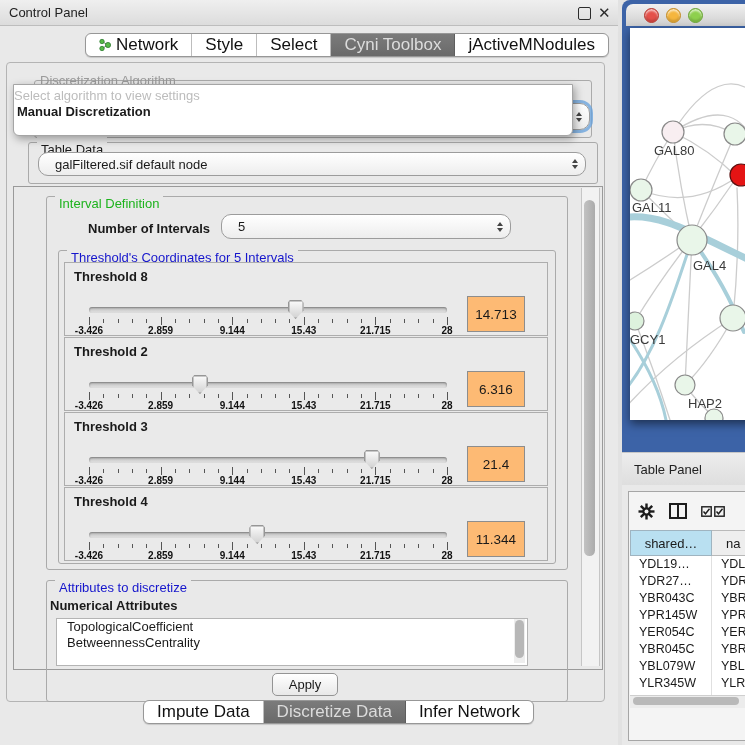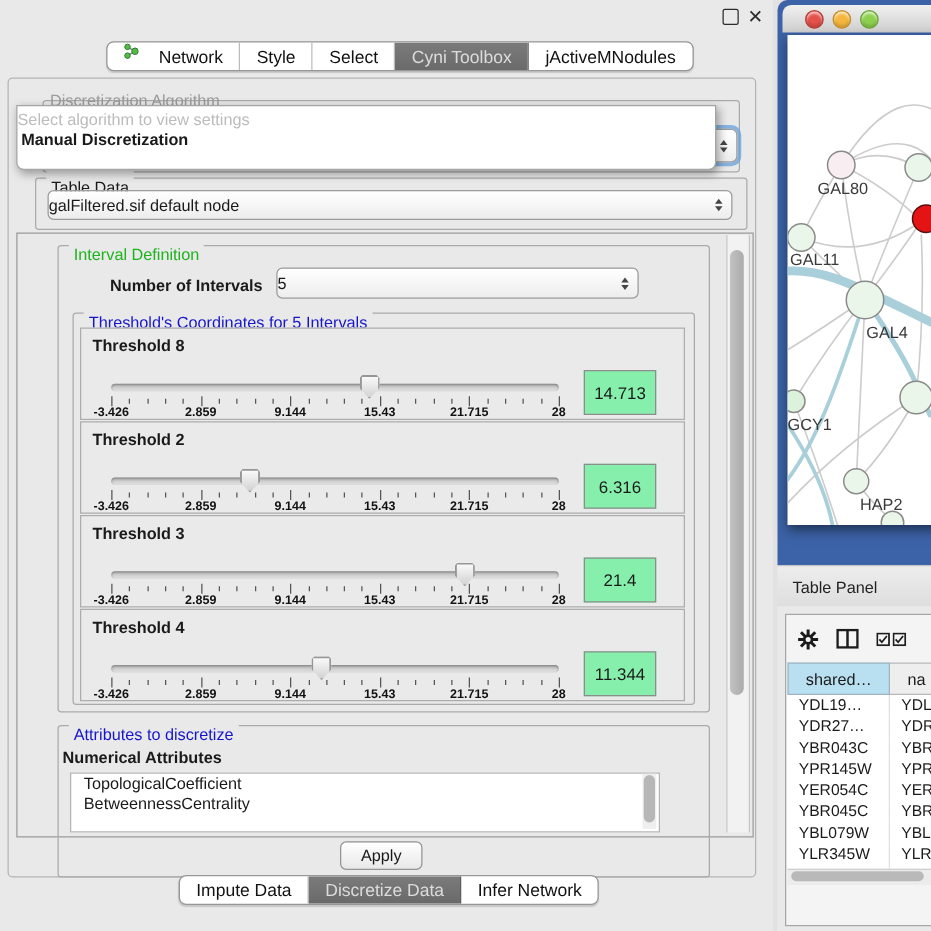--- a/index.html
+++ b/index.html
@@ -9,32 +9,32 @@
   .abs{position:absolute}
   
   #control-panel{left:0;top:0;width:618px;height:745px;background:#e9e9e9}
   #cp-titlebar{left:0;top:0;width:618px;height:26px;
      background:linear-gradient(#efefef,#dcdcdc);border-bottom:1px solid #bdbdbd;
      display:flex;align-items:center;font-size:13px;color:#222;padding-left:9px;box-sizing:border-box}
   #cp-float{left:578px;top:7px;width:11px;height:11px;border:1.5px solid #2c2c2c;border-radius:2px}
   #cp-close{left:598px;top:4px;font-size:15px;font-weight:bold;color:#2c2c2c}
   .seg{display:inline-flex;background:#fff;border:1px solid #979797;border-radius:6px;overflow:hidden;
        box-shadow:0 1px 1px rgba(0,0,0,.15)}
-  .seg .item{padding:0 13px;height:22px;line-height:22px;font-size:14px;color:#111;
-       border-right:1px solid #bdbdbd;display:flex;align-items:flex-start;gap:16px;white-space:nowrap}
+  .seg .item{padding:0 13px;height:22px;line-height:22px;font-size:17px;color:#111;
+       border-right:1px solid #bdbdbd;display:flex;align-items:center;gap:5px;white-space:nowrap}
   .seg .item:last-child{border-right:none}
   .seg .item.active{background:linear-gradient(#7b7b7b,#6a6a6a);color:#dcdcdc;border-right-color:#5e5e5e}
   #top-tabs{left:85px;top:33px}
   #bottom-tabs{left:143px;top:700px}
   #outer-box{left:6px;top:62px;width:597px;height:638px;border:1px solid #b4b4b4;border-radius:4px;background:#e9e9e9}
   .groupbox{position:absolute;border:1px solid #aaaaaa;border-radius:3px}
   .grouplabel{position:absolute;top:-8px;left:8px;background:#e9e9e9;padding:8px 4px;
       font-size:13px;line-height:14px;white-space:nowrap}
   .combo{position:absolute;background:linear-gradient(#ffffff,#ededed);border:1px solid #9c9c9c;
-      border-radius:5px;font-size:13px;display:flex;align-items:center;padding:0 22px 0 0;box-sizing:border-box}
+      border-radius:10px;font-size:13px;display:flex;align-items:center;padding:0 22px 0 16px;box-sizing:border-box}
   .combo .arrows{position:absolute;right:7px;top:50%;transform:translateY(-50%);display:flex;flex-direction:column;gap:2px}
   .combo .arrows i{display:block;width:0;height:0;border-left:3.5px solid transparent;border-right:3.5px solid transparent}
   .combo .arrows .up{border-bottom:4.5px solid #444}
   .combo .arrows .dn{border-top:4.5px solid #444}
   
   #algo-group{left:34px;top:80px;width:556px;height:56px}
   #algo-label{left:40px;top:73px;font-size:13px;color:#9b9b9b;background:transparent}
   #algo-combo{left:44px;top:103px;width:546px;height:27px;
       box-shadow:0 0 0 3px rgba(100,160,220,.75)}
   
@@ -64,21 +64,21 @@
       background:linear-gradient(#bdbdbd,#e3e3e3);box-shadow:inset 0 1px 2px rgba(0,0,0,.35)}
   .thumb{position:absolute;top:-7px;width:16px;height:19px;transform:translateX(-50%);
       background:linear-gradient(#fdfdfd,#cfcfcf);
       clip-path:polygon(14% 0,86% 0,100% 14%,100% 55%,50% 100%,0 55%,0 14%);
       box-shadow:inset 0 0 0 1.5px #969696}
   .ruler{position:absolute;left:24px;top:54px;width:358px;height:8px}
   .tick{position:absolute;top:2px;width:1px;height:4px;background:#555}
   .tick.major{top:0;height:8px}
   .ticklabels{position:absolute;left:24px;top:62px;width:358px;height:12px}
   .ticklabels span{position:absolute;transform:translateX(-50%);font-size:10px;font-weight:bold;color:#111;white-space:nowrap}
-  .valbox{position:absolute;right:22px;top:33px;width:56px;height:34px;background:#86efac;border:1px solid #8d8d8d;
+  .valbox{position:absolute;right:22px;top:33px;width:56px;height:34px;background:#fdba74;border:1px solid #8d8d8d;
       display:flex;align-items:center;justify-content:center;font-size:13.5px}
   
   #attr-group{left:46px;top:580px;width:520px;height:120px}
   #attr-numlabel{left:50px;top:598px;font-size:13px;font-weight:bold}
   #attr-list{left:56px;top:618px;width:470px;height:46px;background:#fff;border:1px solid #b4b4b4;overflow:hidden}
   .list-item{font-size:13px;line-height:16px;padding-left:10px;white-space:nowrap}
   #attr-vscroll{left:514px;top:619px;width:11px;height:44px;background:#eee}
   #attr-vthumb{left:515px;top:620px;width:9px;height:38px;background:#b7b7b7;border-radius:5px}
   
   #apply-btn{left:272px;top:673px;width:64px;height:21px;background:linear-gradient(#ffffff,#e8e8e8);
@@ -111,20 +111,23 @@
   .tcell.c0{width:82px;padding-left:9px;box-sizing:border-box;border-right:1px solid #e0e0e0}
   .tcell.c1{flex:1;padding-left:9px}
   #tp-hscroll{left:630px;top:695px;width:130px;height:12px;background:#ececec;border-top:1px solid #cfcfcf}
   #tp-hthumb{left:633px;top:697px;width:106px;height:8px;background:#b9b9b9;border-radius:4px}
   .toolicon{display:block}
 </style>
 </head>
 <body>
 
 <div class="abs" id="control-panel">
+  <div class="abs" id="cp-titlebar">
+    <span>Control Panel</span>
+  </div>
   <div class="abs" id="cp-float"></div>
   <div class="abs" id="cp-close">✕</div>
 
   <div class="abs seg" id="top-tabs">
       <div class="item">
         <svg width="12" height="14" viewBox="0 0 12 14">
           <line x1="3" y1="3.5" x2="9" y2="7" stroke="#7a7a7a"></line>
           <line x1="3" y1="10.5" x2="9" y2="7" stroke="#7a7a7a"></line>
           <circle cx="3" cy="3.5" r="2.2" fill="#57b947" stroke="#2e7d32" stroke-width="0.8"></circle>
           <circle cx="3" cy="10.5" r="2.2" fill="#57b947" stroke="#2e7d32" stroke-width="0.8"></circle>

